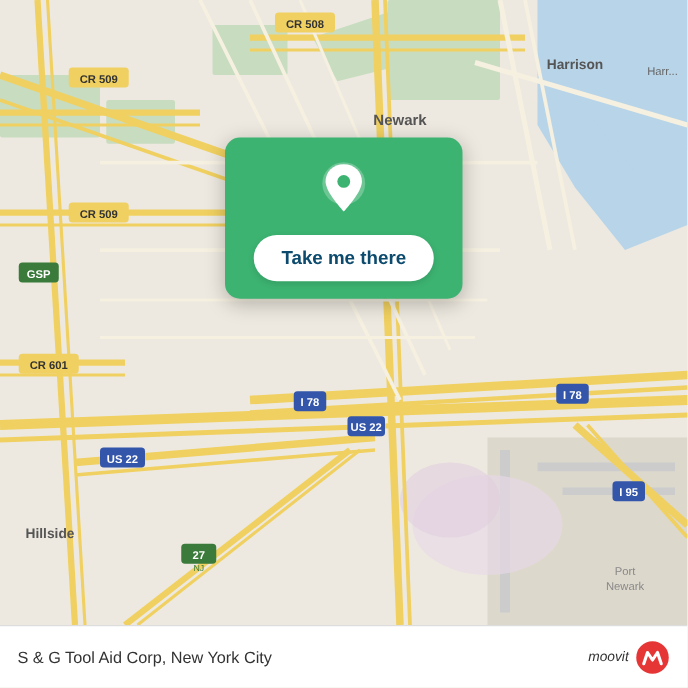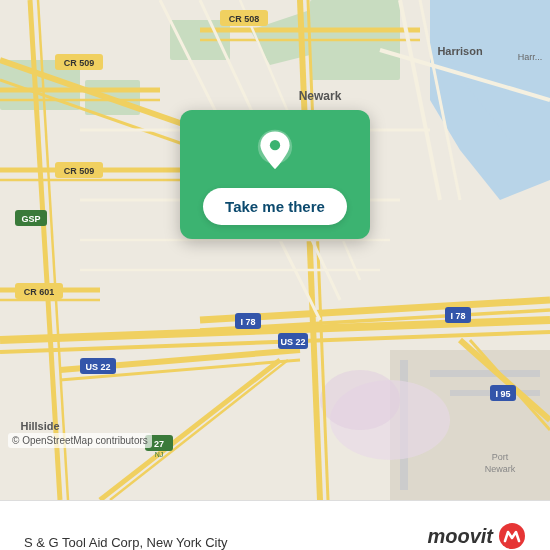--- a/index.html
+++ b/index.html
@@ -62,40 +62,40 @@
       white-space: nowrap;
       box-shadow: 0 2px 6px rgba(0,0,0,0.12);
     }
 
     
     #bottom-bar {
       width: 550px;
       height: 50px;
       background: white;
       display: flex;
-      align-items: flex-end;
-      padding: 0 24px;
+      align-items: center;
+      padding: 0 14px;
       border-top: 1px solid #ddd;
       justify-content: space-between;
     }
 
     #location-label {
       font-size: 13px;
       color: #333;
     }
 
     #moovit-logo {
       display: flex;
       align-items: center;
       gap: 5px;
     }
 
     #moovit-text {
-      font-size: 20px;
-      font-weight: bold;
+      font-size: 11px;
+      font-weight: normal;
       color: #333;
       font-style: italic;
     }
 
     #moovit-icon {
       width: 28px;
       height: 28px;
     }
 
     #copyright {
@@ -242,21 +242,20 @@
     <svg id="pin-icon" viewBox="0 0 48 56" xmlns="http://www.w3.org/2000/svg">
       <circle cx="24" cy="22" r="20" fill="white" opacity="0.25"></circle>
       <circle cx="24" cy="22" r="16" fill="white" opacity="0.3"></circle>
 
       <path d="M24 4 C14 4 7 11 7 20 C7 30 24 48 24 48 C24 48 41 30 41 20 C41 11 34 4 24 4 Z" fill="white"></path>
       <circle cx="24" cy="20" r="6" fill="#3cb371"></circle>
     </svg>
     <button id="take-me-there-btn">Take me there</button>
   </div>
 
-  <div id="copyright">© OpenStreetMap contributors</div>
 </div>
 
 <div id="bottom-bar">
   <span id="location-label">S &amp; G Tool Aid Corp, New York City</span>
   <div id="moovit-logo">
     <span id="moovit-text">moovit</span>
 
     <svg id="moovit-icon" viewBox="0 0 28 28" xmlns="http://www.w3.org/2000/svg">
       <circle cx="14" cy="14" r="13" fill="#e63535"></circle>
       <path d="M7 19 L10 10 L14 16 L18 10 L21 19" stroke="white" stroke-width="2.5" fill="none" stroke-linejoin="round" stroke-linecap="round"></path>

